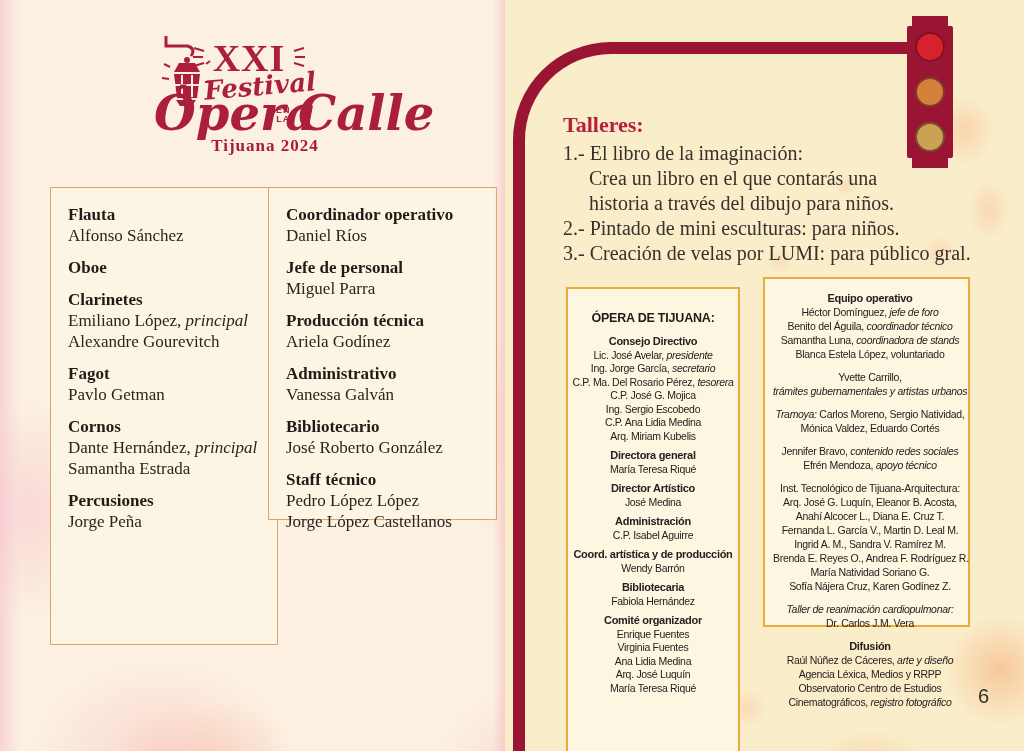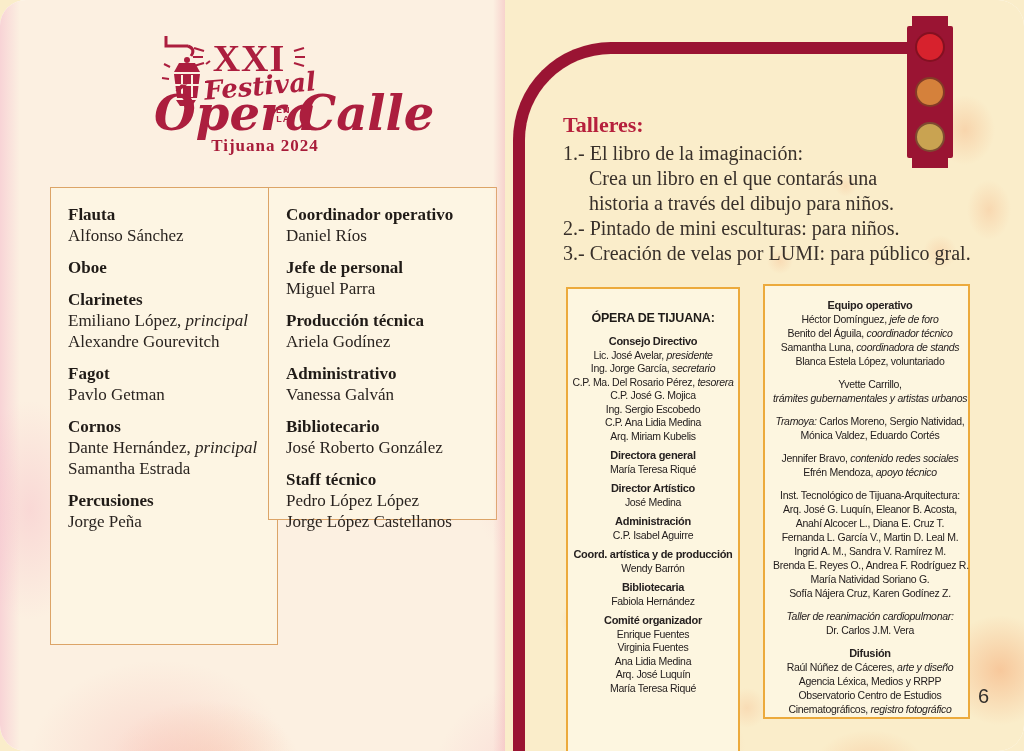--- a/index.html
+++ b/index.html
@@ -1,16 +1,16 @@
 <!DOCTYPE html>
 <html><head>
 <meta charset="utf-8">
 <style>
   html,body{margin:0;padding:0;background:#faedca;}
-  .stage{position:relative;width:1024px;height:751px;overflow:hidden;background:#ffffff;font-family:"Liberation Serif",serif;border-radius:26px;}
+  .stage{position:relative;width:1024px;height:751px;overflow:hidden;background:#ffffff;font-family:"Liberation Serif",serif;}
 
   
   .left-page{position:absolute;left:0;top:0;width:505px;height:751px;
     background:
       linear-gradient(90deg, rgba(244,188,205,.55), rgba(244,188,205,0) 20px),
       radial-gradient(closest-side, rgba(246,188,200,.45), rgba(246,188,200,0)) -30px 400px / 120px 220px no-repeat,
       radial-gradient(closest-side, rgba(248,196,190,.55), rgba(248,196,190,0)) 30px 660px / 260px 200px no-repeat,
       radial-gradient(closest-side, rgba(247,198,170,.6), rgba(247,198,170,0)) 110px 700px / 190px 130px no-repeat,
       radial-gradient(closest-side, rgba(246,190,200,.5), rgba(246,190,200,0)) 430px 680px / 220px 220px no-repeat,
       radial-gradient(closest-side, rgba(246,190,200,.35), rgba(246,190,200,0)) 460px 300px / 120px 260px no-repeat,
@@ -65,21 +65,21 @@
 
   
   .talleres{position:absolute;left:563px;top:112px;width:456px;}
   .talleres-h{font:700 22px/26px "Liberation Serif",serif;color:#b6203c;margin-bottom:3px;}
   .t-line{font:20px/25px "Liberation Serif",serif;color:#38302a;white-space:nowrap;}
   .t-line.indent{padding-left:26px;}
 
   
   .credit-box{position:absolute;background:#fdf6e0;border:2px solid #ecaa3c;box-sizing:border-box;text-align:center;font-family:"Liberation Sans",sans-serif;color:#262120;}
   .box-opera{left:566px;top:287px;width:174px;height:522px;padding:22px 1px 0 1px;}
-  .box-equipo{left:763px;top:284px;width:207px;height:435px;padding:12px 1px 0 8px;}
+  .box-equipo{left:763px;top:277px;width:207px;height:350px;padding:12px 1px 0 8px;}
   .box-title{font:700 12.5px/15px "Liberation Sans",sans-serif;letter-spacing:-0.2px;margin-bottom:9px;color:#1f1b18;}
   .blk{margin-bottom:6px;}
   .box-equipo .blk{margin-bottom:9px;}
   .bh{font:700 11px/13.5px "Liberation Sans",sans-serif;letter-spacing:-0.3px;white-space:nowrap;}
   .bl{font:10.5px/13.5px "Liberation Sans",sans-serif;letter-spacing:-0.3px;white-space:nowrap;}
   .box-equipo .bh{line-height:14px;}
   .box-equipo .bl{line-height:14px;}
 
   .pageno{position:absolute;left:978px;top:684px;font:20px/24px "Liberation Sans",sans-serif;color:#33302c;}
 </style>

